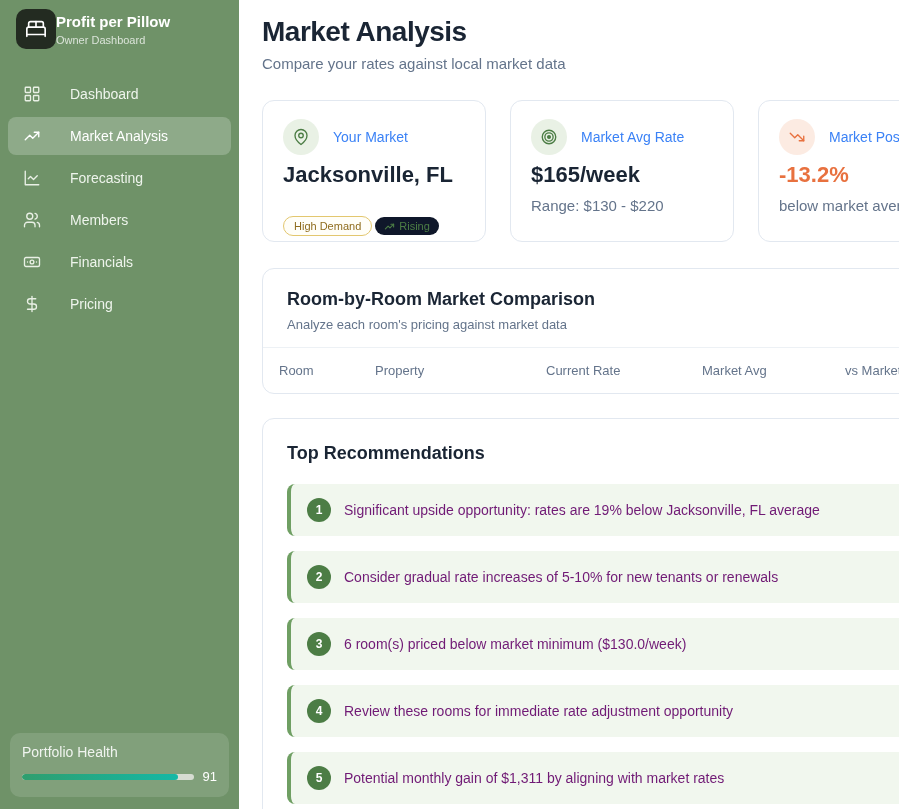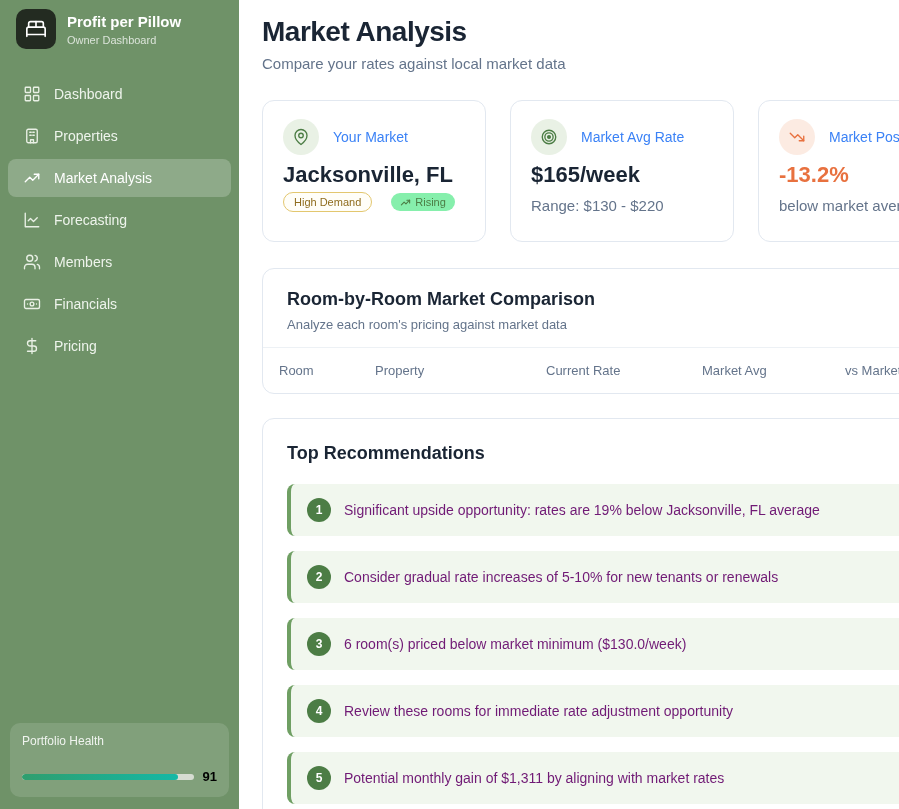--- a/index.html
+++ b/index.html
@@ -11,51 +11,51 @@
     color: #1e293b;
   }
   .app { display: flex; width: 899px; height: 809px; }
 
   
   .sidebar {
     width: 239px; min-width: 239px; height: 809px;
     background: #6f9268; color: #f2f6f0;
     display: flex; flex-direction: column;
   }
-  .logo-row { display: flex; align-items: center; gap: 11px; padding: 9px 14px 14px 16px; }
+  .logo-row { display: flex; align-items: center; padding: 9px 14px 14px 16px; }
   .logo-box {
     width: 40px; height: 40px; background: #232b21; border-radius: 10px;
     display: flex; align-items: center; justify-content: center; flex: none;
   }
   .logo-title { font-size: 15px; font-weight: bold; color: #ffffff; line-height: 1.2; }
   .logo-sub { font-size: 11px; color: rgba(255,255,255,0.75); margin-top: 3px; }
 
   .nav { padding: 12px 8px 0 8px; display: flex; flex-direction: column; gap: 4px; }
   .nav-item {
-    display: flex; align-items: center; gap: 13px;
+    display: flex; align-items: center; gap: 29px;
     padding: 10px 15px; border-radius: 8px;
     font-size: 14px; color: #eef4ec; cursor: pointer;
   }
   .nav-item.active { background: rgba(255,255,255,0.22); color: #ffffff; }
   .nav-icon { display: flex; align-items: center; color: #e9f0e5; }
   .nav-item.active .nav-icon { color: #ffffff; }
   .nav-icon svg { display: block; }
 
   .portfolio {
     margin: auto 10px 12px 10px;
     background: rgba(255,255,255,0.13);
     border-radius: 10px; padding: 11px 12px 13px 12px;
   }
-  .ph-label { font-size: 12px; color: rgba(255,255,255,0.88); margin-bottom: 21px; }
+  .ph-label { font-size: 14px; color: rgba(255,255,255,0.88); margin-bottom: 9px; }
   .ph-row { display: flex; align-items: center; gap: 9px; }
   .ph-track {
     flex: 1; height: 6px; background: #d6dcd2; border-radius: 3px; overflow: hidden;
   }
   .ph-fill { height: 100%; border-radius: 3px; background: linear-gradient(90deg, #2f9e6e, #14b8a6); }
-  .ph-value { font-size: 13px; font-weight: bold; color: #000000; }
+  .ph-value { font-size: 13px; font-weight: normal; color: #ffffff; }
 
   
   .main { flex: 1; padding: 16px 0 0 23px; overflow: visible; }
   .page-title { font-size: 28px; font-weight: bold; color: #1a2534; letter-spacing: -0.5px; }
   .page-sub { font-size: 15px; color: #64748b; margin-top: 7px; }
 
   .stats-row { display: flex; gap: 24px; margin-top: 28px; width: 720px; }
   .stat-card {
     width: 224px; min-width: 224px; height: 142px;
     border: 1px solid #e2e8f0; border-radius: 12px;
@@ -65,27 +65,27 @@
   .icon-circle {
     width: 36px; height: 36px; border-radius: 50%; flex: none;
     background: #e9f1e5; color: #4c7d45;
     display: flex; align-items: center; justify-content: center;
   }
   .icon-circle.orange { background: #fcebe2; color: #e8713f; }
   .stat-label { font-size: 14px; color: #3b82f6; }
   .stat-value { font-size: 22px; font-weight: bold; color: #1a2534; margin-top: 7px; white-space: nowrap; }
   .stat-value.orange { color: #e8713f; }
   .stat-sub { font-size: 15px; color: #64748b; margin-top: 9px; white-space: nowrap; }
-  .badges { display: flex; gap: 19px; margin-top: 4px; align-items: center; }
+  .badges { display: flex; gap: 3px; margin-top: 28px; align-items: center; }
   .badge-outline {
     border: 1px solid #e3c76f; color: #8f6c1d; background: #fffef8;
     font-size: 11px; padding: 3px 10px; border-radius: 999px; white-space: nowrap;
   }
   .badge-green {
-    background: #86efac; color: #4c7d45; font-size: 11px; padding: 3px 9px;
+    background: #0f172a; color: #4c7d45; font-size: 11px; padding: 3px 9px;
     border-radius: 999px; display: flex; align-items: center; gap: 4px; white-space: nowrap;
   }
 
   .section-card {
     width: 720px; border: 1px solid #e2e8f0; border-radius: 12px; background: #ffffff;
   }
   .comparison { margin-top: 26px; padding-top: 20px; }
   .section-title { font-size: 18px; font-weight: bold; color: #1a2534; padding: 0 24px; }
   .section-sub { font-size: 13px; color: #64748b; padding: 0 24px; margin-top: 7px; }
   .table-header {
@@ -137,29 +137,20 @@
           <svg width="18" height="18" viewBox="0 0 24 24" fill="none" stroke="currentColor" stroke-width="1.8" stroke-linecap="round" stroke-linejoin="round">
             <rect x="3" y="3" width="7" height="7" rx="1"></rect>
               <rect x="14" y="3" width="7" height="7" rx="1"></rect>
             <rect x="3" y="14" width="7" height="7" rx="1"></rect>
               <rect x="14" y="14" width="7" height="7" rx="1"></rect>
           </svg>
         </span>
         <span>Dashboard</span>
       </div>
 
-      <div class="nav-item">
-        <span class="nav-icon">
-          <svg width="18" height="18" viewBox="0 0 24 24" fill="none" stroke="currentColor" stroke-width="1.8" stroke-linecap="round" stroke-linejoin="round">
-            <rect x="5" y="3" width="14" height="18" rx="2"></rect>
-            <path d="M9 7h2M13 7h2M9 11h2M13 11h2M10 21v-4h4v4"></path>
-          </svg>
-        </span>
-        <span>Properties</span>
-      </div>
 
       <div class="nav-item active">
         <span class="nav-icon">
           <svg width="18" height="18" viewBox="0 0 24 24" fill="none" stroke="currentColor" stroke-width="1.8" stroke-linecap="round" stroke-linejoin="round">
             <polyline points="3 17 9 11 13 15 21 7"></polyline>
               <polyline points="15 7 21 7 21 13"></polyline>
           </svg>
         </span>
         <span>Market Analysis</span>
       </div>

